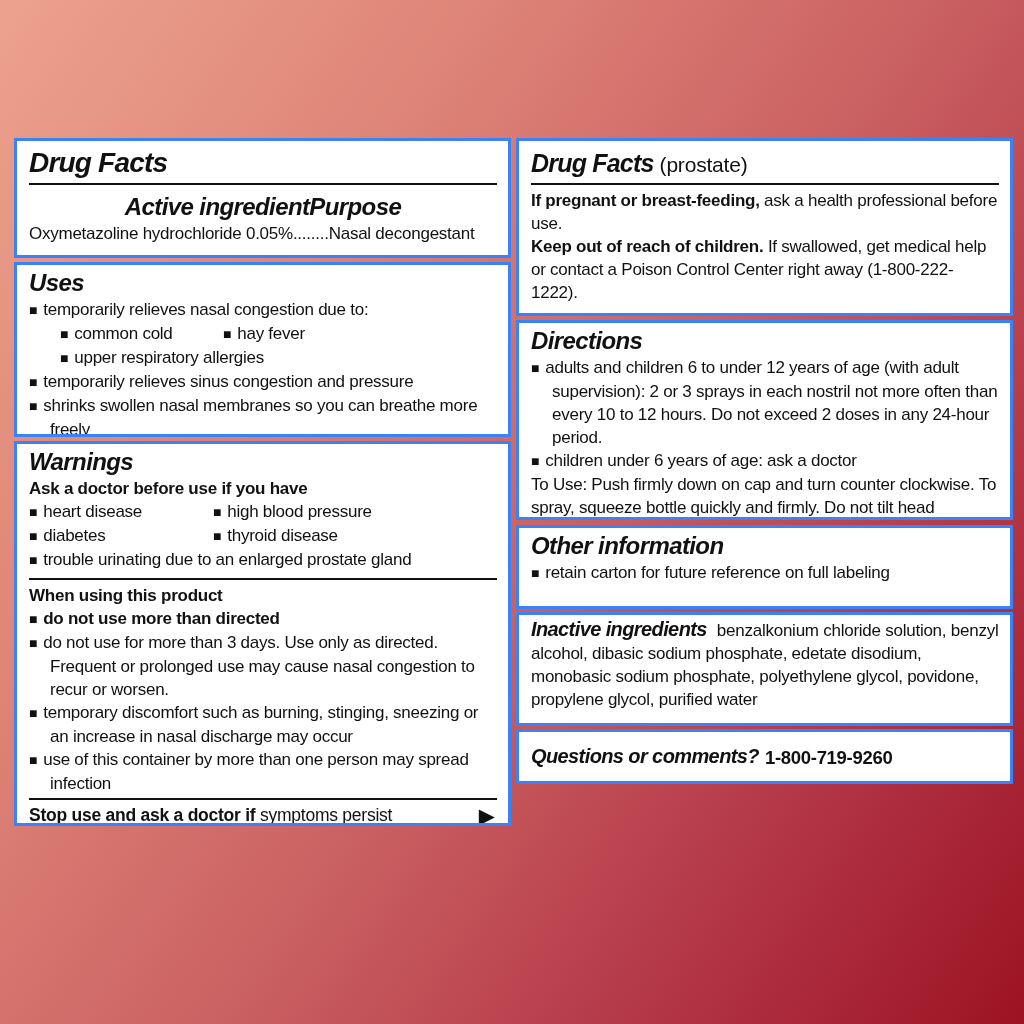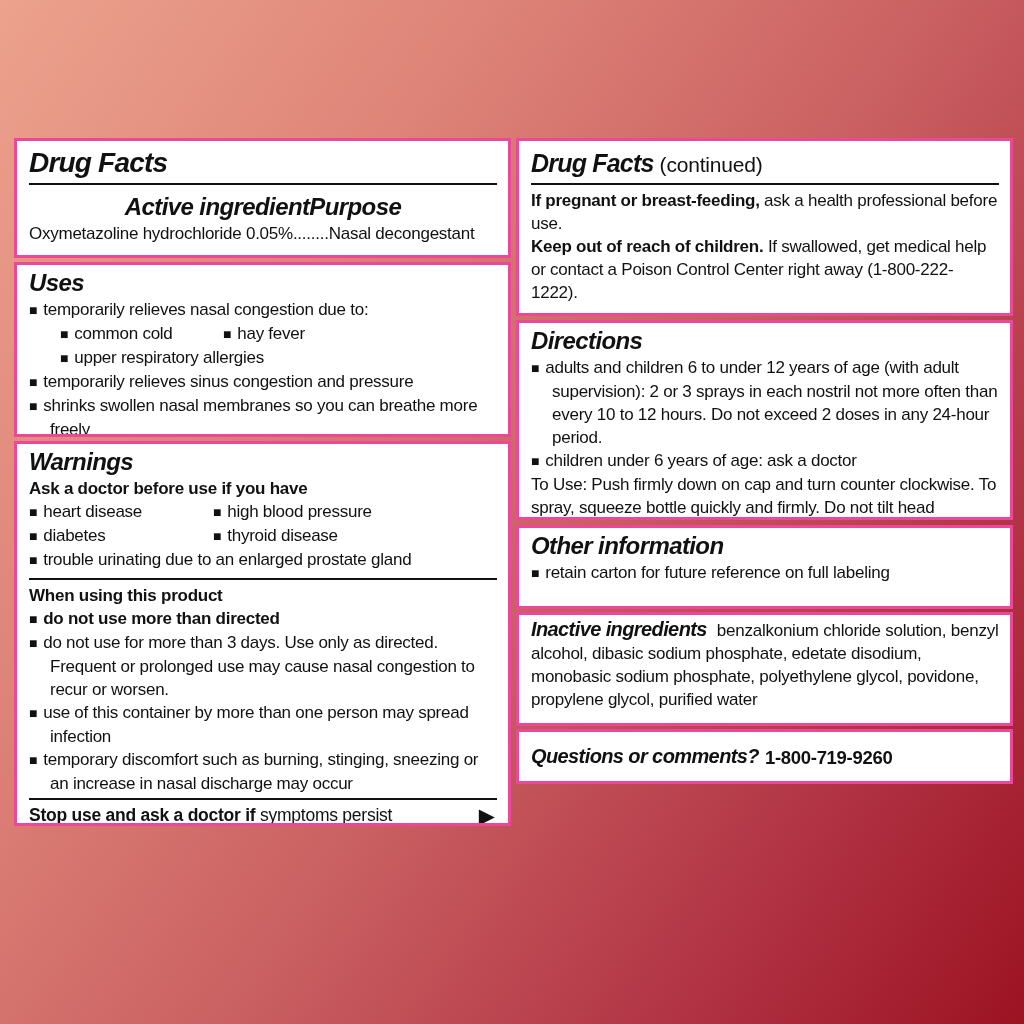--- a/index.html
+++ b/index.html
@@ -8,21 +8,21 @@
     background:linear-gradient(125deg,#eca28d 0%,#de8478 28%,#c95f61 55%,#b13344 80%,#9c1322 100%);
     font-family:"Liberation Sans",sans-serif;color:#111;
     -webkit-font-smoothing:antialiased;
   }
   .label{
     position:absolute;left:14px;top:138px;width:1000px;
     display:flex;gap:5px;
   }
   .col{width:497px;display:flex;flex-direction:column;box-sizing:border-box;}
   .box{
-    background:#fff;border:3px solid #ec4899;box-sizing:border-box;
+    background:#fff;border:3px solid #3b82f6;box-sizing:border-box;
     padding:3px 11px 4px 12px;overflow:hidden;
   }
   .h1{
     font-size:28px;font-weight:bold;font-style:italic;
     letter-spacing:-0.8px;line-height:34px;padding-top:2px;
   }
   .h1-suffix{font-size:21px;font-weight:normal;font-style:normal;letter-spacing:-0.2px;margin-left:6px;}
   .h2{
     font-size:24px;font-weight:bold;font-style:italic;
     letter-spacing:-0.6px;line-height:30px;
@@ -97,39 +97,39 @@
         <span class="first li"><span class="blt">■</span><span>diabetes</span></span>
         <span class="li"><span class="blt">■</span><span>thyroid disease</span></span>
       </div>
       <div class="li"><span class="blt">■</span><span>trouble urinating due to an enlarged prostate gland</span></div>
 
       <div class="rule" style="margin-top:6px;"></div>
 
       <div class="subhead">When using this product</div>
       <div class="li subhead"><span class="blt">■</span><span>do not use more than directed</span></div>
       <div class="li"><span class="blt">■</span><span>do not use for more than 3 days. Use only as directed. Frequent or prolonged use may cause nasal congestion to recur or worsen.</span></div>
+      <div class="li"><span class="blt">■</span><span>temporary discomfort such as burning, stinging, sneezing or an increase in nasal discharge may occur</span></div>
       <div class="li"><span class="blt">■</span><span>use of this container by more than one person may spread infection</span></div>
-      <div class="li"><span class="blt">■</span><span>temporary discomfort such as burning, stinging, sneezing or an increase in nasal discharge may occur</span></div>
 
       <div class="stopblock">
         <div class="rule" style="margin-bottom:2px;"></div>
         <div class="stoprow">
           <span class="stoptext"><span class="bold">Stop use and ask a doctor if</span><span> symptoms persist</span></span>
           <span class="arrow">▶</span>
         </div>
       </div>
     </div>
   </div>
 
   <div class="col">
 
     <div class="box box-d">
       <div class="titlerow">
         <span class="h1" style="font-size:25px;">Drug Facts</span>
-        <span class="h1-suffix">(continued)</span>
+        <span class="h1-suffix">(prostate)</span>
       </div>
       <div class="rule"></div>
       <div class="body"><span class="bold">If pregnant or breast-feeding,</span><span> ask a health professional before use.</span></div>
       <div class="body"><span class="bold">Keep out of reach of children.</span><span> If swallowed, get medical help or contact a Poison Control Center right away (1-800-222-1222).</span></div>
     </div>
 
     <div class="box box-e">
       <div class="h2">Directions</div>
       <div class="li"><span class="blt">■</span><span>adults and children 6 to under 12 years of age (with adult supervision): 2 or 3 sprays in each nostril not more often than every 10 to 12 hours. Do not exceed 2 doses in any 24-hour period.</span></div>
       <div class="li"><span class="blt">■</span><span>children under 6 years of age: ask a doctor</span></div>

